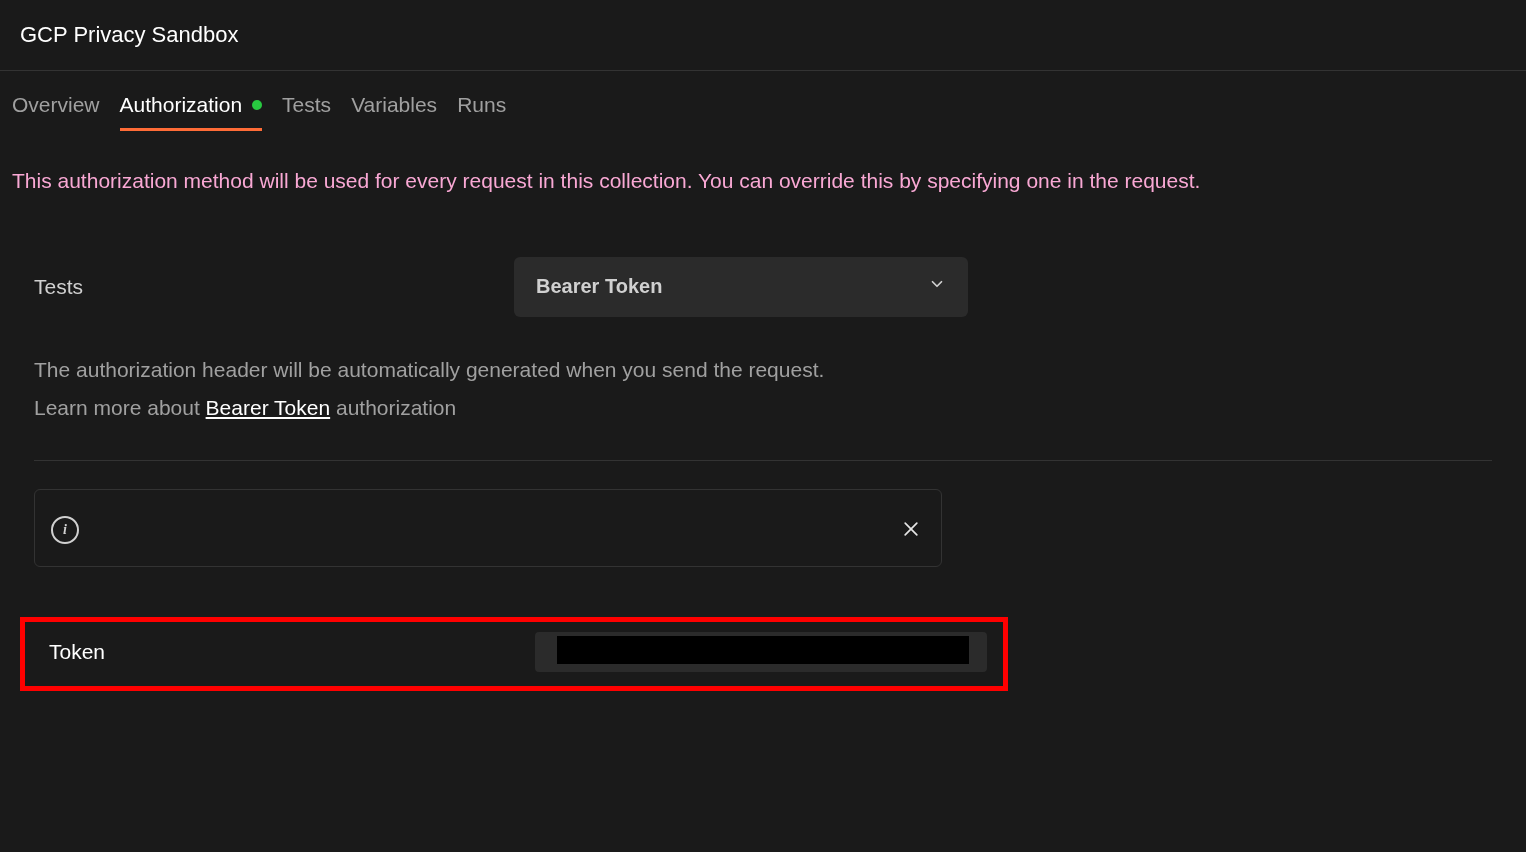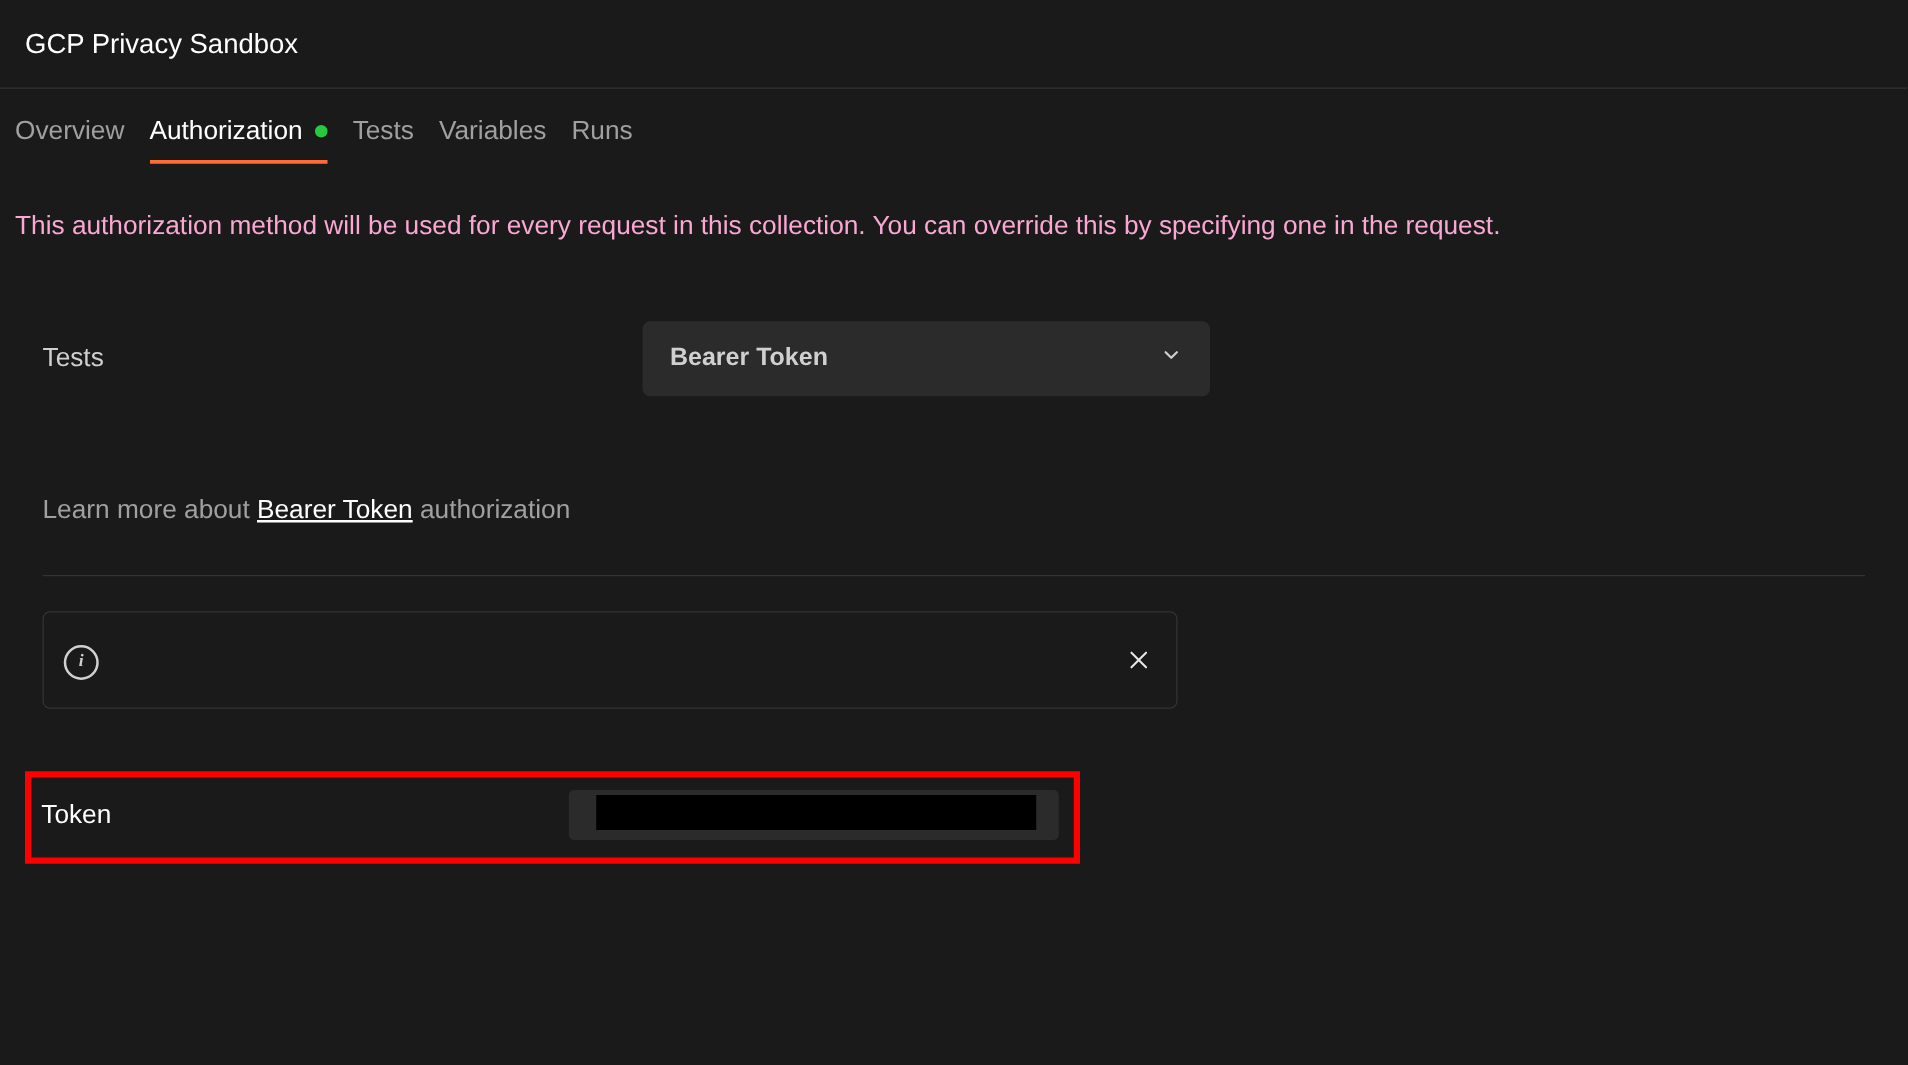--- a/index.html
+++ b/index.html
@@ -148,23 +148,23 @@
   }
   .close-icon {
     position: absolute;
     right: 20px;
     top: 24px;
     cursor: pointer;
     color: #e6e6e6;
   }
   .token-block {
     margin: 50px 0 0 -14px;
-    width: 844px;
+    width: 988px;
     border: 5px solid #ff0000;
-    padding: 10px 12px 14px 8px;
+    padding: 10px 12px 14px 24px;
     box-sizing: border-box;
     display: flex;
     align-items: center;
   }
   .token-label {
     width: 486px;
     font-size: 21px;
     color: #ffffff;
   }
   .token-value {
@@ -221,21 +221,21 @@
       <span>Bearer Token</span>
       <span class="chevron">
         <svg width="18" height="18" viewBox="0 0 24 24" fill="none" stroke="currentColor" stroke-width="2.3" stroke-linecap="round" stroke-linejoin="round">
             <polyline points="6 9 12 15 18 9"></polyline>
           </svg>
       </span>
     </div>
   </div>
 
   <div class="helper-text">
-    <br>
+    <span>The authorization header will be automatically generated when you send the request.</span><br>
     <span>Learn more about </span><span class="link">Bearer Token</span><span> authorization</span>
   </div>
 
   <hr class="divider">
 
   <div class="notice">
     <div class="info-icon">i</div>
     <span class="close-icon">
       <svg width="20" height="20" viewBox="0 0 24 24" fill="none" stroke="currentColor" stroke-width="2" stroke-linecap="round">
           <line x1="5" y1="5" x2="19" y2="19"></line>

